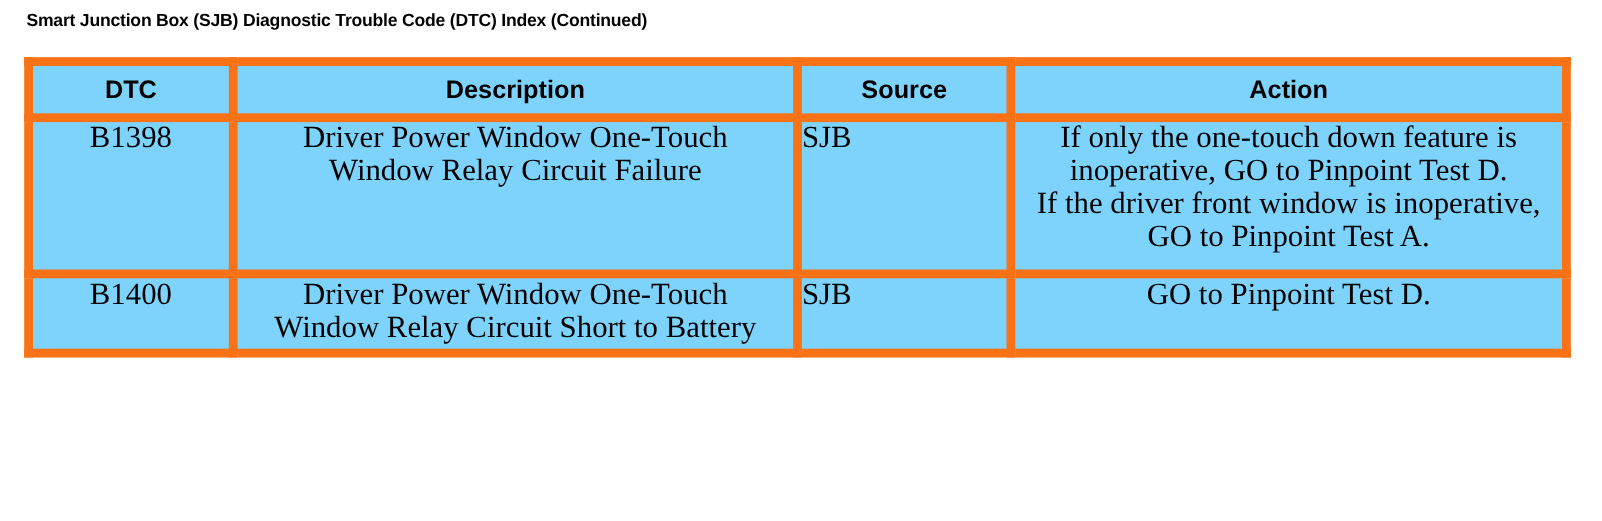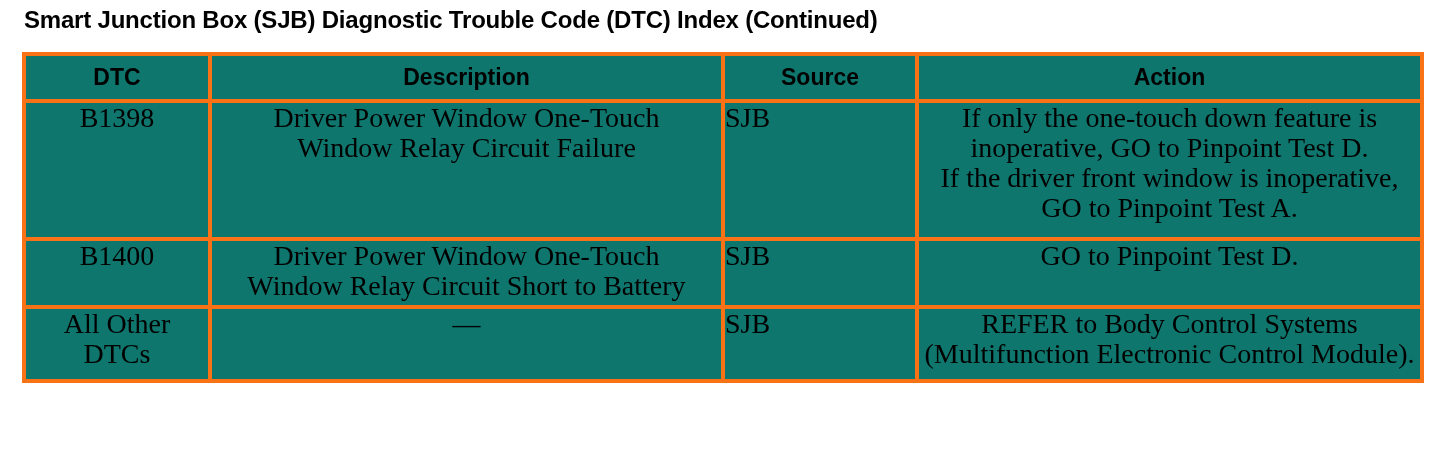--- a/index.html
+++ b/index.html
@@ -20,42 +20,42 @@
     width: 1456px;
     height: 474px;
   }
 
   .doc-title {
     position: absolute;
     left: 24px;
     top: 5px;
     font-family: "Liberation Sans", sans-serif;
     font-weight: bold;
-    font-size: 24px;
+    font-size: 16px;
     letter-spacing: -0.2px;
     white-space: nowrap;
     line-height: 30px;
   }
 
   .dtc-table {
     position: absolute;
     left: 22px;
     top: 52px;
     width: 1398px;
     border-collapse: collapse;
     table-layout: fixed;
     background: #ffffff;
   }
 
   .dtc-table td,
   .dtc-table th {
-    border: 4px solid #f97316;
+    border: 8px solid #f97316;
     padding: 0;
     vertical-align: top;
-    background: #0f766e;
+    background: #7dd3fc;
   }
 
   
   col.c-dtc   { width: 186px; }
   col.c-desc  { width: 513px; }
   col.c-src   { width: 194px; }
   col.c-act   { width: 505px; }
 
   
   thead th {
@@ -150,25 +150,17 @@
 
       <tr class="row-1">
         <td class="cell cell-dtc">B1400</td>
         <td class="cell cell-desc">Driver Power Window One-Touch
 Window Relay Circuit Short to Battery</td>
         <td class="cell cell-src">SJB</td>
         <td class="cell cell-act">GO to Pinpoint Test D.</td>
       </tr>
 
 
-      <tr class="row-3">
-        <td class="cell cell-dtc">All Other
-DTCs</td>
-        <td class="cell cell-desc">—</td>
-        <td class="cell cell-src">SJB</td>
-        <td class="cell cell-act">REFER to  Body Control Systems
-(Multifunction Electronic Control Module).</td>
-      </tr>
 
     </tbody>
   </table>
 
 </div>
 
 </body></html>

